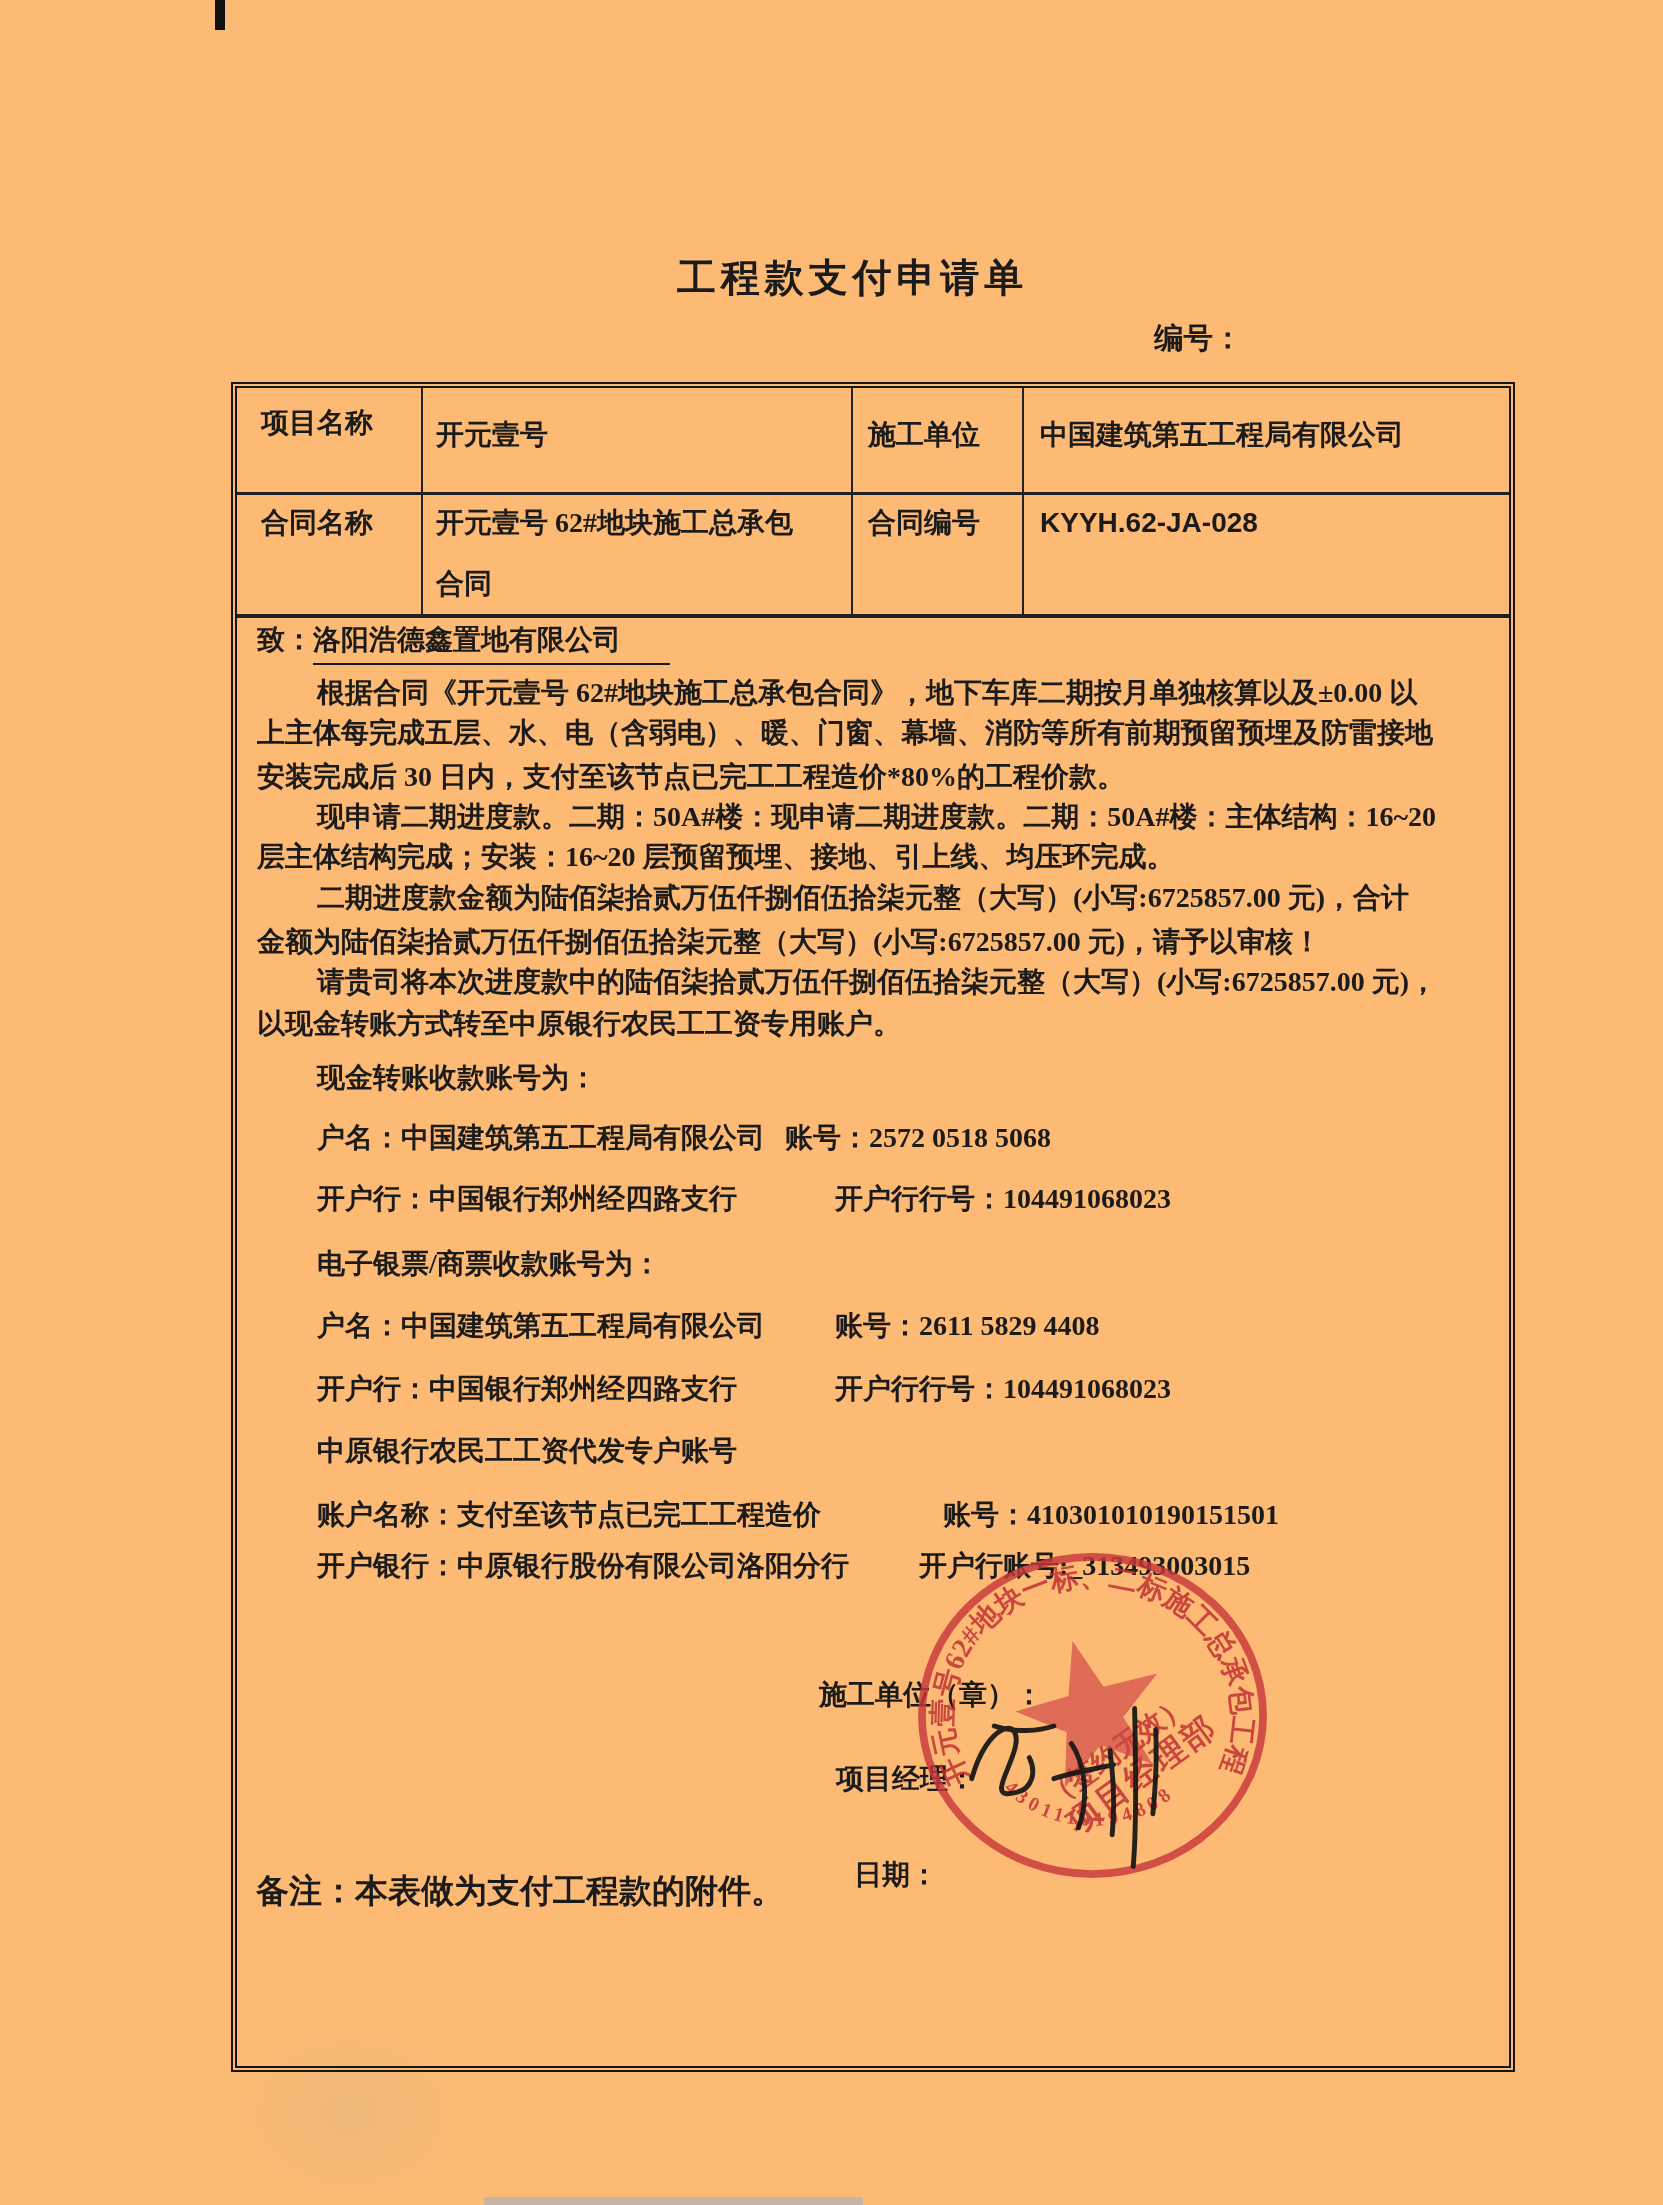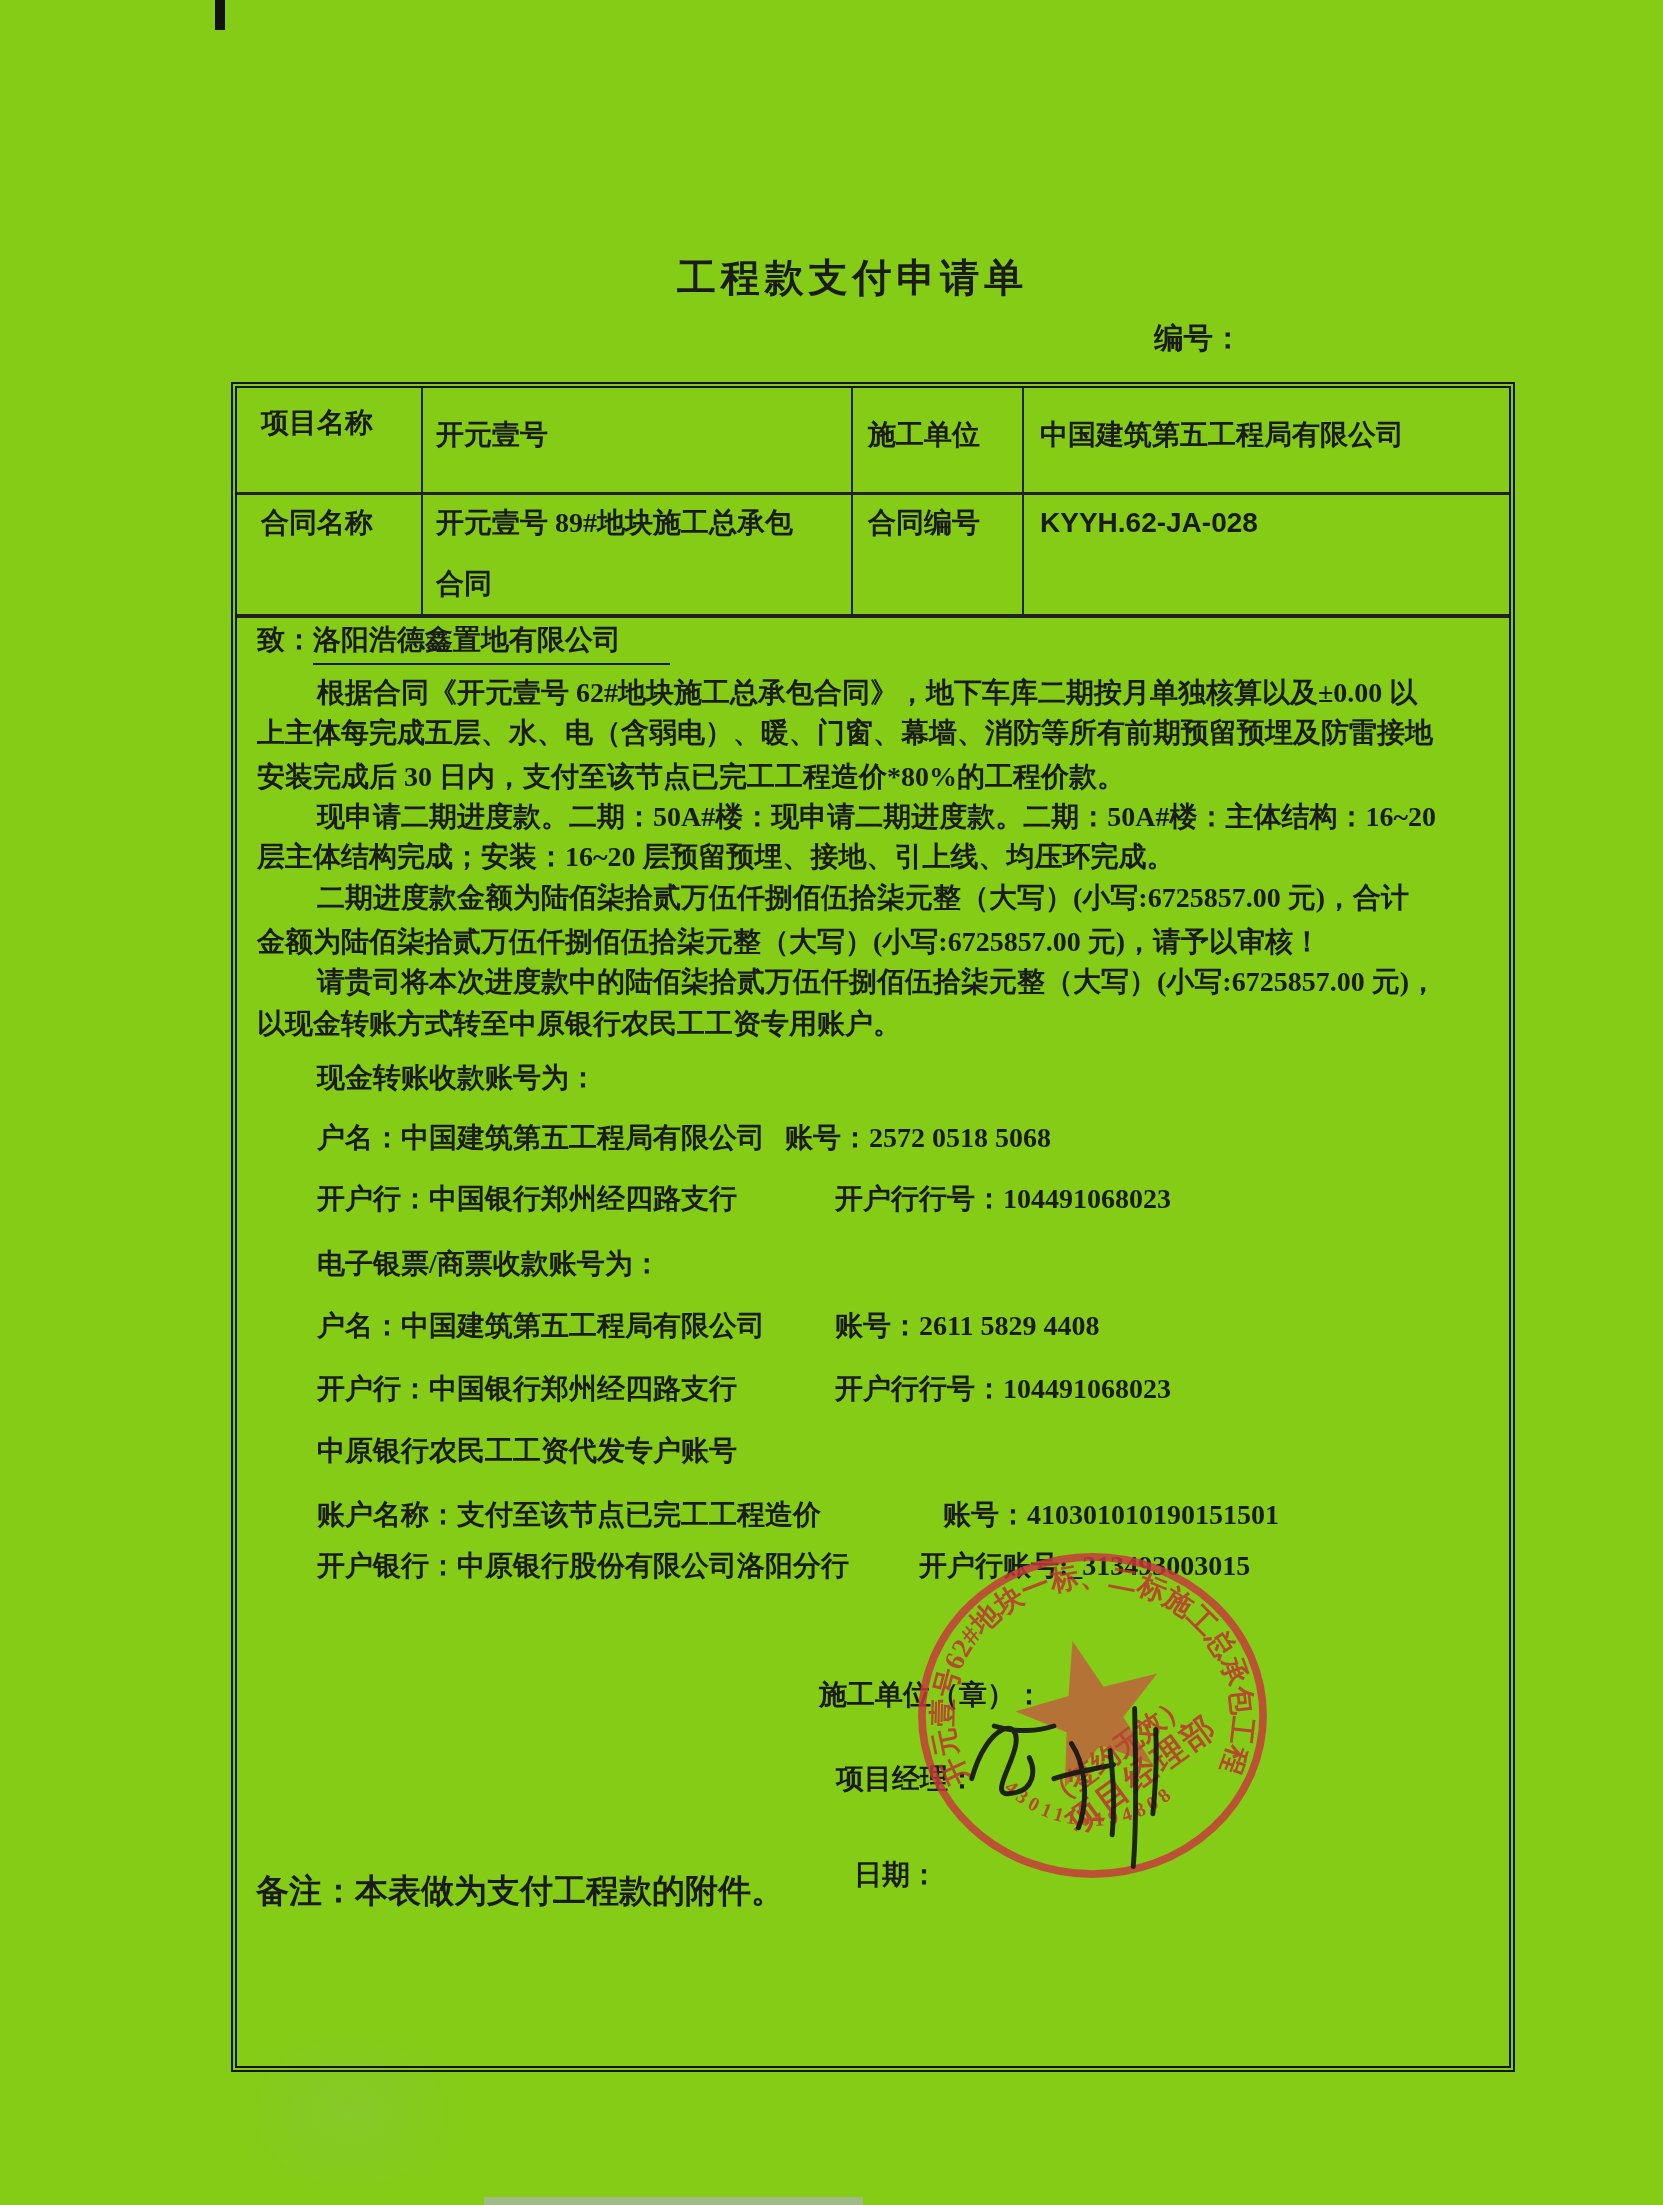--- a/index.html
+++ b/index.html
@@ -3,21 +3,21 @@
 <meta charset="utf-8">
 <style>
   html,body{margin:0;padding:0;}
   body{
     width:1664px;height:2205px;
     background:#ffffff;
     font-family:"Liberation Serif", serif;
     color:#1b1b1b;
     -webkit-font-smoothing:antialiased;
   }
-  .page{position:relative;width:1664px;height:2205px;background:#84cc16;overflow:hidden;}
+  .page{position:relative;width:1664px;height:2205px;background:#fdba74;overflow:hidden;}
   .abs{position:absolute;white-space:nowrap;}
   .t{font-weight:700;font-size:28px;line-height:38px;}
   .title{font-size:39px;font-weight:700;letter-spacing:4.9px;text-align:center;}
   .frame{
     position:absolute;left:231px;top:382px;width:1284px;height:1690px;
     border:6.3px double #161616;box-sizing:border-box;
   }
   .gridline{position:absolute;background:#222;}
   .underline-span{border-bottom:2.8px solid #1b1b1b;padding-right:49px;padding-bottom:8px;}
   .stamp{position:absolute;}
@@ -48,21 +48,21 @@
     <div class="gridline" style="left:614px;top:0;width:2.1px;height:226px;"></div>
     <div class="gridline" style="left:785px;top:0;width:2.1px;height:226px;"></div>
   </div>
 
   <div class="abs t" style="left:261px;top:404px;font-family:Liberation Serif, serif;">项目名称</div>
   <div class="abs t" style="left:436px;top:416px;">开元壹号</div>
   <div class="abs t" style="left:868px;top:416px;">施工单位</div>
   <div class="abs t" style="left:1040px;top:416px;">中国建筑第五工程局有限公司</div>
 
   <div class="abs t" style="left:261px;top:504px;">合同名称</div>
-  <div class="abs t" style="left:436px;top:504px;">开元壹号 89#地块施工总承包</div>
+  <div class="abs t" style="left:436px;top:504px;">开元壹号 62#地块施工总承包</div>
   <div class="abs t" style="left:436px;top:565px;">合同</div>
   <div class="abs t" style="left:868px;top:504px;">合同编号</div>
   <div class="abs t" style="left:1040px;top:504px;font-family:'Liberation Sans',sans-serif;">KYYH.62-JA-028</div>
 
   <div class="abs t" style="left:257px;top:621px;"><span>致：</span><span class="underline-span">洛阳浩德鑫置地有限公司</span></div>
 
   <div class="abs t" style="left:317px;top:674px;">根据合同《开元壹号 62#地块施工总承包合同》，地下车库二期按月单独核算以及±0.00 以</div>
   <div class="abs t" style="left:257px;top:714px;">上主体每完成五层、水、电（含弱电）、暖、门窗、幕墙、消防等所有前期预留预埋及防雷接地</div>
   <div class="abs t" style="left:257px;top:758px;">安装完成后 30 日内，支付至该节点已完工工程造价*80%的工程价款。</div>
   <div class="abs t" style="left:317px;top:798px;">现申请二期进度款。二期：50A#楼：现申请二期进度款。二期：50A#楼：主体结构：16~20</div>

